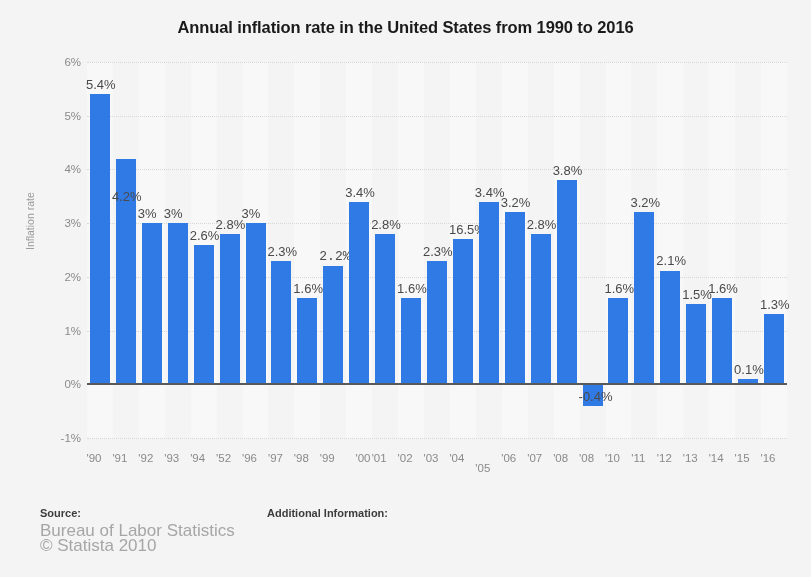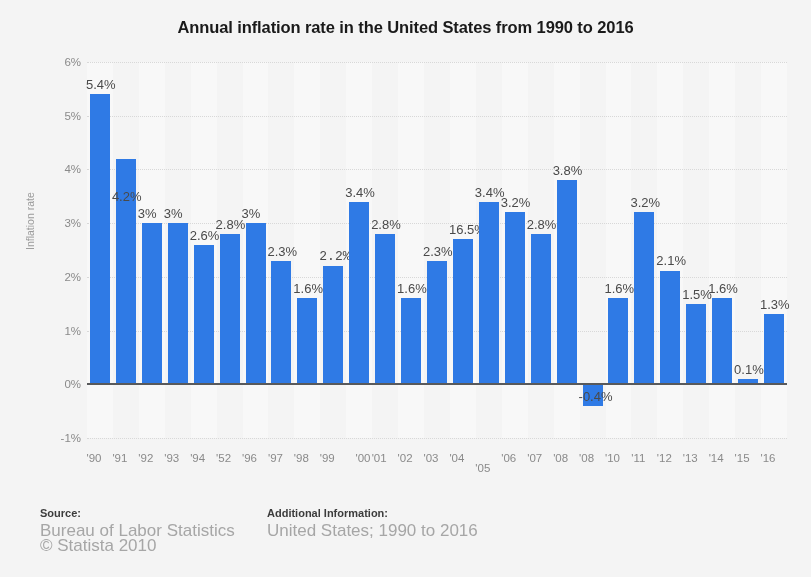--- a/index.html
+++ b/index.html
@@ -303,17 +303,16 @@
 
   <div id="footer-sep"></div>
   <div id="footer">
     <div class="foot-block" id="source-block">
       <div class="foot-head">Source:</div>
       <div class="foot-line">Bureau of Labor Statistics</div>
       <div class="foot-line">© Statista 2010</div>
     </div>
     <div class="foot-block" id="addl-block">
       <div class="foot-head">Additional Information:</div>
-      <div class="foot-line">United States; 1990 to 2016</div>
     </div>
   </div>
 
 </div>
 
 </body></html>

